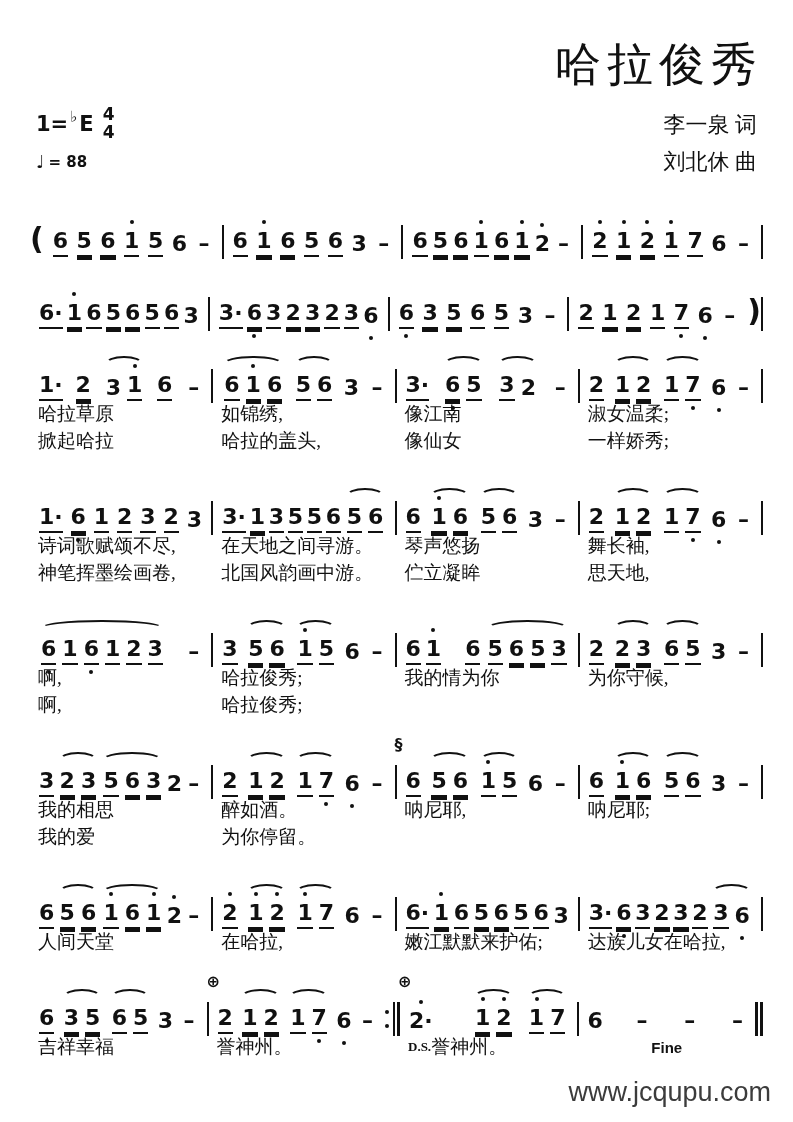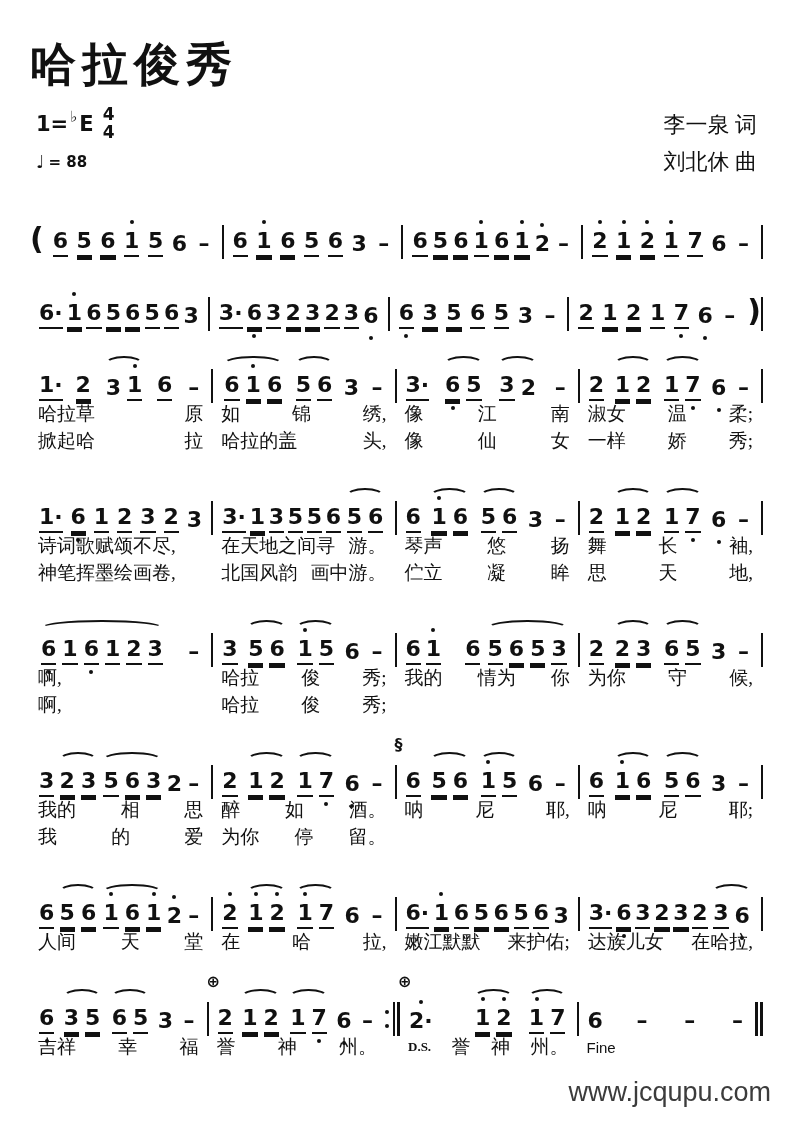--- a/index.html
+++ b/index.html
@@ -1,20 +1,20 @@
 <!DOCTYPE html>
 <html><head>
 <meta charset="utf-8">
 <style>
   html,body{margin:0;padding:0;background:#fff;}
   body{width:793px;height:1122px;overflow:hidden;position:relative;
        font-family:"Liberation Sans",sans-serif;color:#111;}
   .page{padding:0 30px;}
   
-  .title{text-align:left;font-size:46px;font-weight:bold;letter-spacing:6px;
+  .title{text-align:right;font-size:46px;font-weight:normal;letter-spacing:6px;
          margin:34px 0 10px;font-family:"DejaVu Sans",sans-serif;}
   .meta{display:flex;justify-content:space-between;align-items:flex-start;margin:0 6px 18px 6px;}
   .keysig{font-weight:bold;font-family:"DejaVu Sans",sans-serif;}
   .keyline{font-size:21px;display:flex;align-items:center;gap:2px;}
   .flat{font-size:15px;position:relative;top:-7px;}
   .meter{display:inline-flex;flex-direction:column;line-height:1;font-size:17px;
          margin-left:7px;text-align:center;gap:1px;}
   .tempoline{font-size:15px;margin-top:10px;display:flex;align-items:center;gap:4px;}
   .temponote{font-size:18px;}
   .authors{text-align:right;font-size:22px;line-height:1.7;
@@ -41,24 +41,24 @@
                 border-radius:50%;}
   .slur .tok{margin:0 3px;}
   .mark{position:absolute;top:-4px;left:-2px;font-size:16px;font-weight:bold;
         font-family:"DejaVu Sans",sans-serif;}
   .paren{font-size:30px;font-weight:bold;margin-top:22px;font-family:"DejaVu Sans",sans-serif;}
   .barwrap{display:flex;align-items:center;gap:2px;margin-top:26px;flex:0 0 auto;}
   .bline{width:2px;height:34px;background:#111;}
   .bline.th{width:3px;}
   .rdots{display:flex;flex-direction:column;justify-content:space-between;height:18px;margin-right:2px;}
   .rdots i{width:4px;height:4px;border-radius:50%;background:#111;display:block;}
-  .mlyr{height:27px;display:flex;justify-content:space-between;align-items:center;
+  .mlyr{height:27px;display:flex;align-items:center;
         padding:0 8px;font-size:19px;white-space:nowrap;
         font-family:"Liberation Serif",serif;}
-  .mlyr.right{justify-content:flex-start;}
+  .mlyr.right{justify-content:center;font-weight:bold;}
   .mlyr .w{display:inline-block;}
   .mlyr .w.ds{font-size:13px;font-weight:bold;}
   .mlyr .w.fine{font-size:15px;font-family:"Liberation Sans",sans-serif;}
   .footer{position:absolute;right:22px;bottom:14px;font-size:27px;color:#3c3c3c;
           font-family:"Liberation Sans",sans-serif;}
 </style>
 </head>
 <body>
 
 <div class="page">

